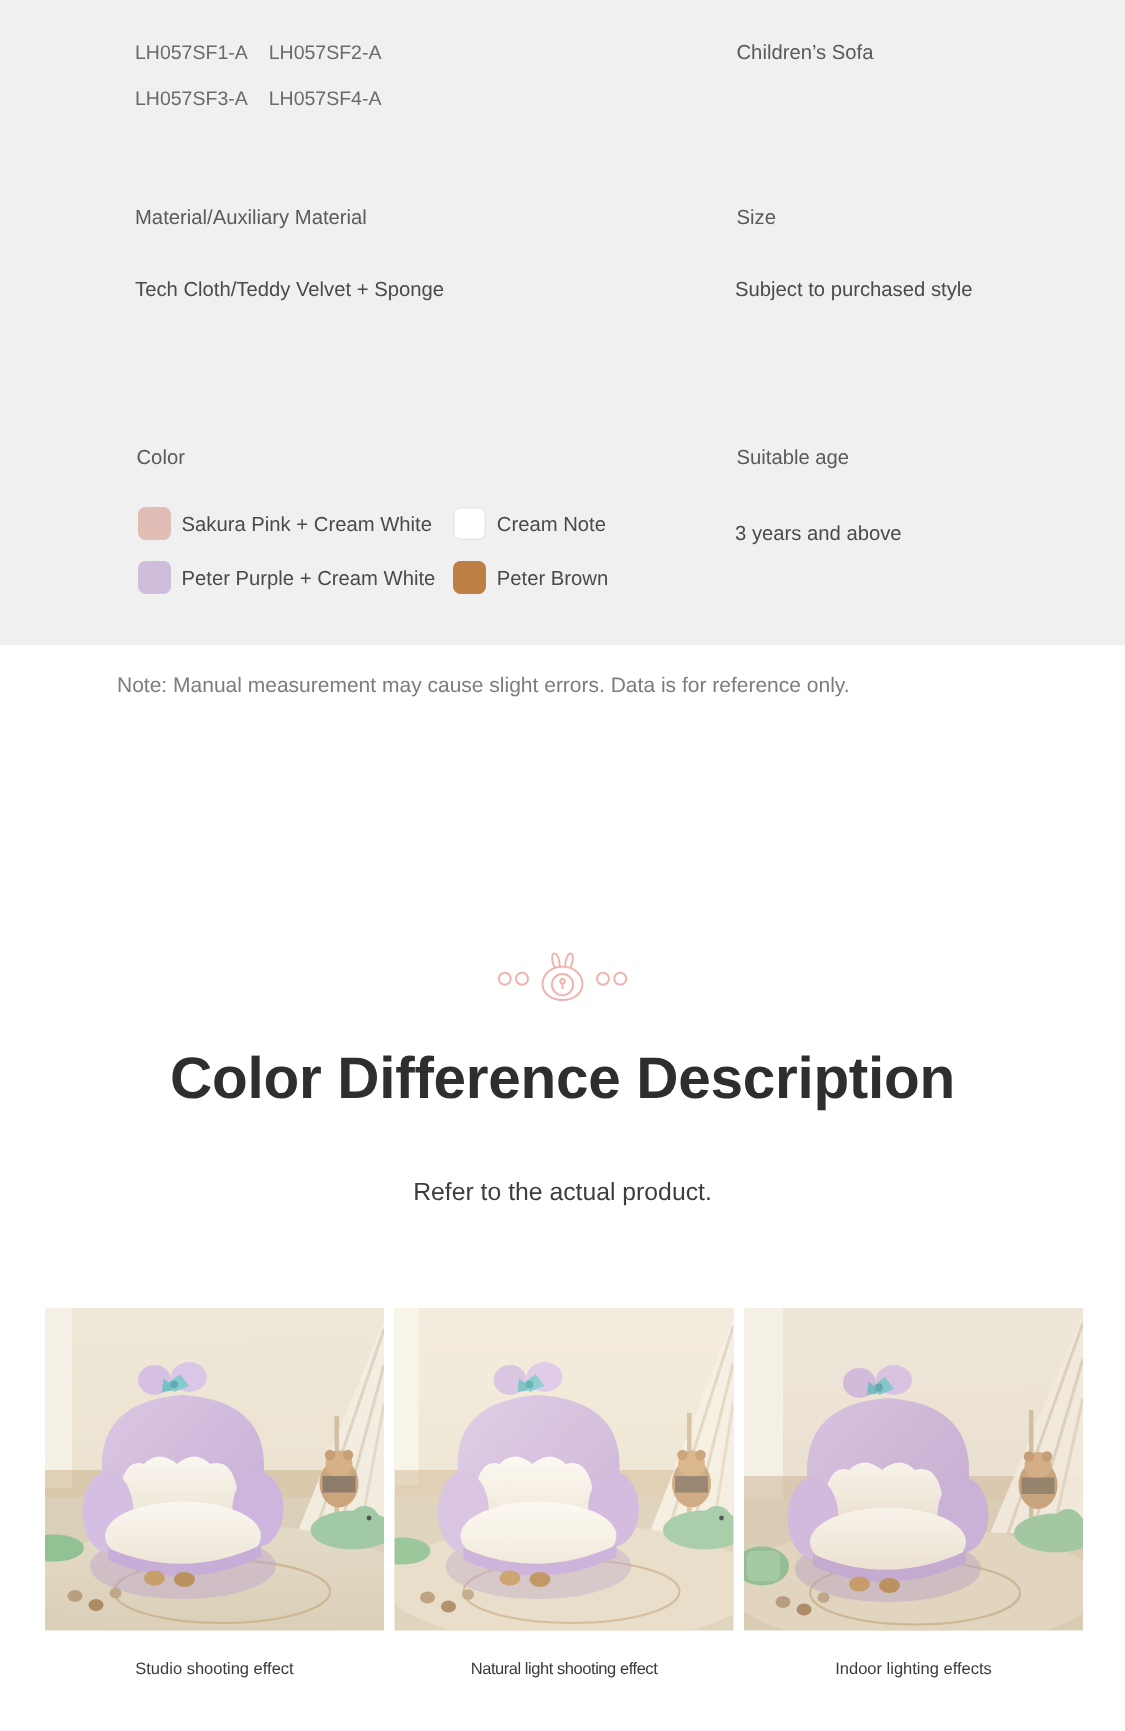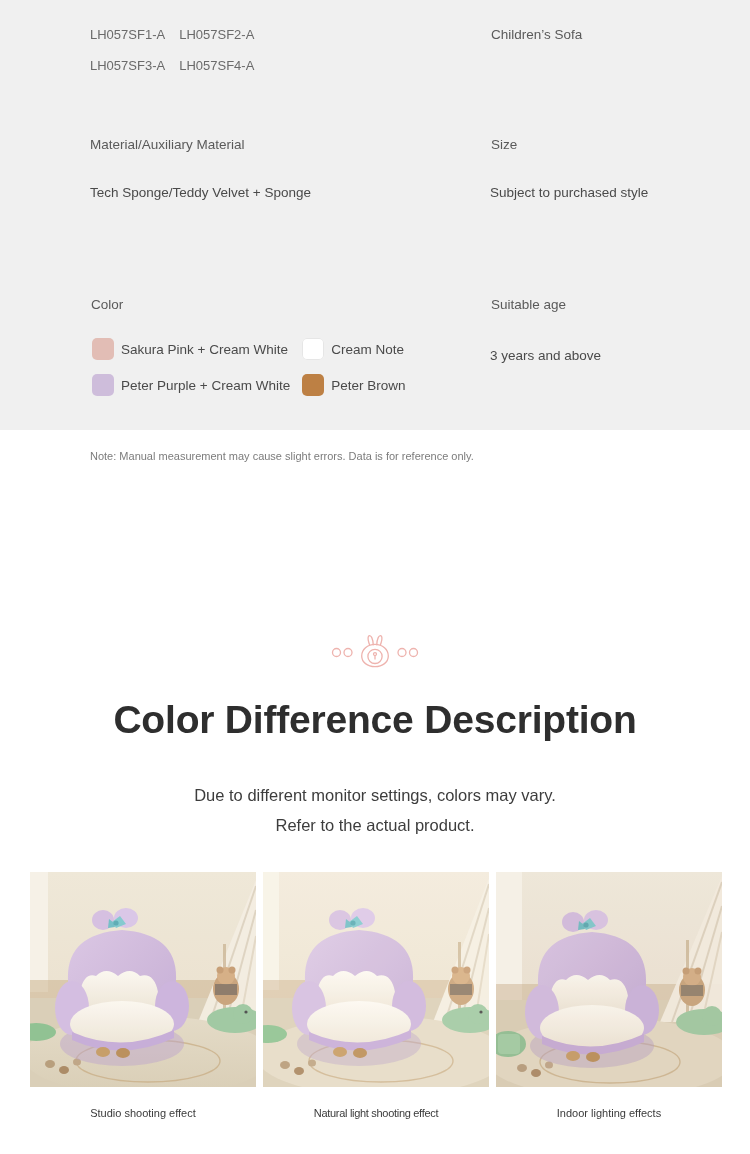--- a/index.html
+++ b/index.html
@@ -53,22 +53,22 @@
     border-radius: 5px;
     flex: none;
   }
   .swatch.bordered { box-shadow: inset 0 0 0 1px #e6e6e6; }
   .swatch-label {
     font-size: 13.5px; color: #4a4a4a; white-space: nowrap;
   }
 
   
   .note {
-    position: absolute; left: 90px; top: 449px;
-    font-size: 11px; color: #7c7c7c; line-height: 14.5px;
+    position: absolute; left: 78px; top: 449px;
+    font-size: 14px; color: #7c7c7c; line-height: 14.5px;
   }
 
   
   .white-sec { position: absolute; left: 0; top: 562px; width: 750px; height: 664px; background: #fff; }
 
   .bunny-wrap {
     position: absolute; left: 0; top: 72px; width: 750px;
     display: flex; justify-content: center; align-items: center;
   }
 
@@ -127,21 +127,21 @@
         <span class="model-code">LH057SF4-A</span>
       </div>
     </div>
 
     <div class="prod-type">Children’s Sofa</div>
 
     <div class="spec-label mat-head">Material/Auxiliary Material</div>
     <div class="spec-label size-head">Size</div>
 
     <div class="mat-body">
-      <div class="spec-value">Tech Sponge/Teddy Velvet + Sponge</div>
+      <div class="spec-value">Tech Cloth/Teddy Velvet + Sponge</div>
     </div>
     <div class="spec-value size-body">Subject to purchased style</div>
 
     <div class="spec-label color-head">Color</div>
     <div class="spec-label age-head">Suitable age</div>
     <div class="spec-value age-body">3 years and above</div>
 
     <div class="swatch-grid">
       <div class="swatch-item">
         <span class="swatch" style="background: rgb(226, 189, 181);"></span>
@@ -181,21 +181,20 @@
           <circle cx="46" cy="22.4" r="7.1"></circle>
           <circle cx="46" cy="20.1" r="1.5"></circle>
           <path d="M46 21.7 L46 25.4"></path>
         </g>
       </svg>
     </div>
 
     <h2 class="sec-title">Color Difference Description</h2>
 
     <div class="sec-sub">
-      <div>Due to different monitor settings, colors may vary.</div>
       <div>Refer to the actual product.</div>
     </div>
 
     <div class="photo-row">
 
       <div class="photo-cell">
         <div class="photo">
           <svg width="226" height="215" viewBox="0 0 226 215" preserveAspectRatio="xMidYMid slice">
             <defs>
               <linearGradient id="wall1" x1="0" y1="0" x2="0" y2="1">

